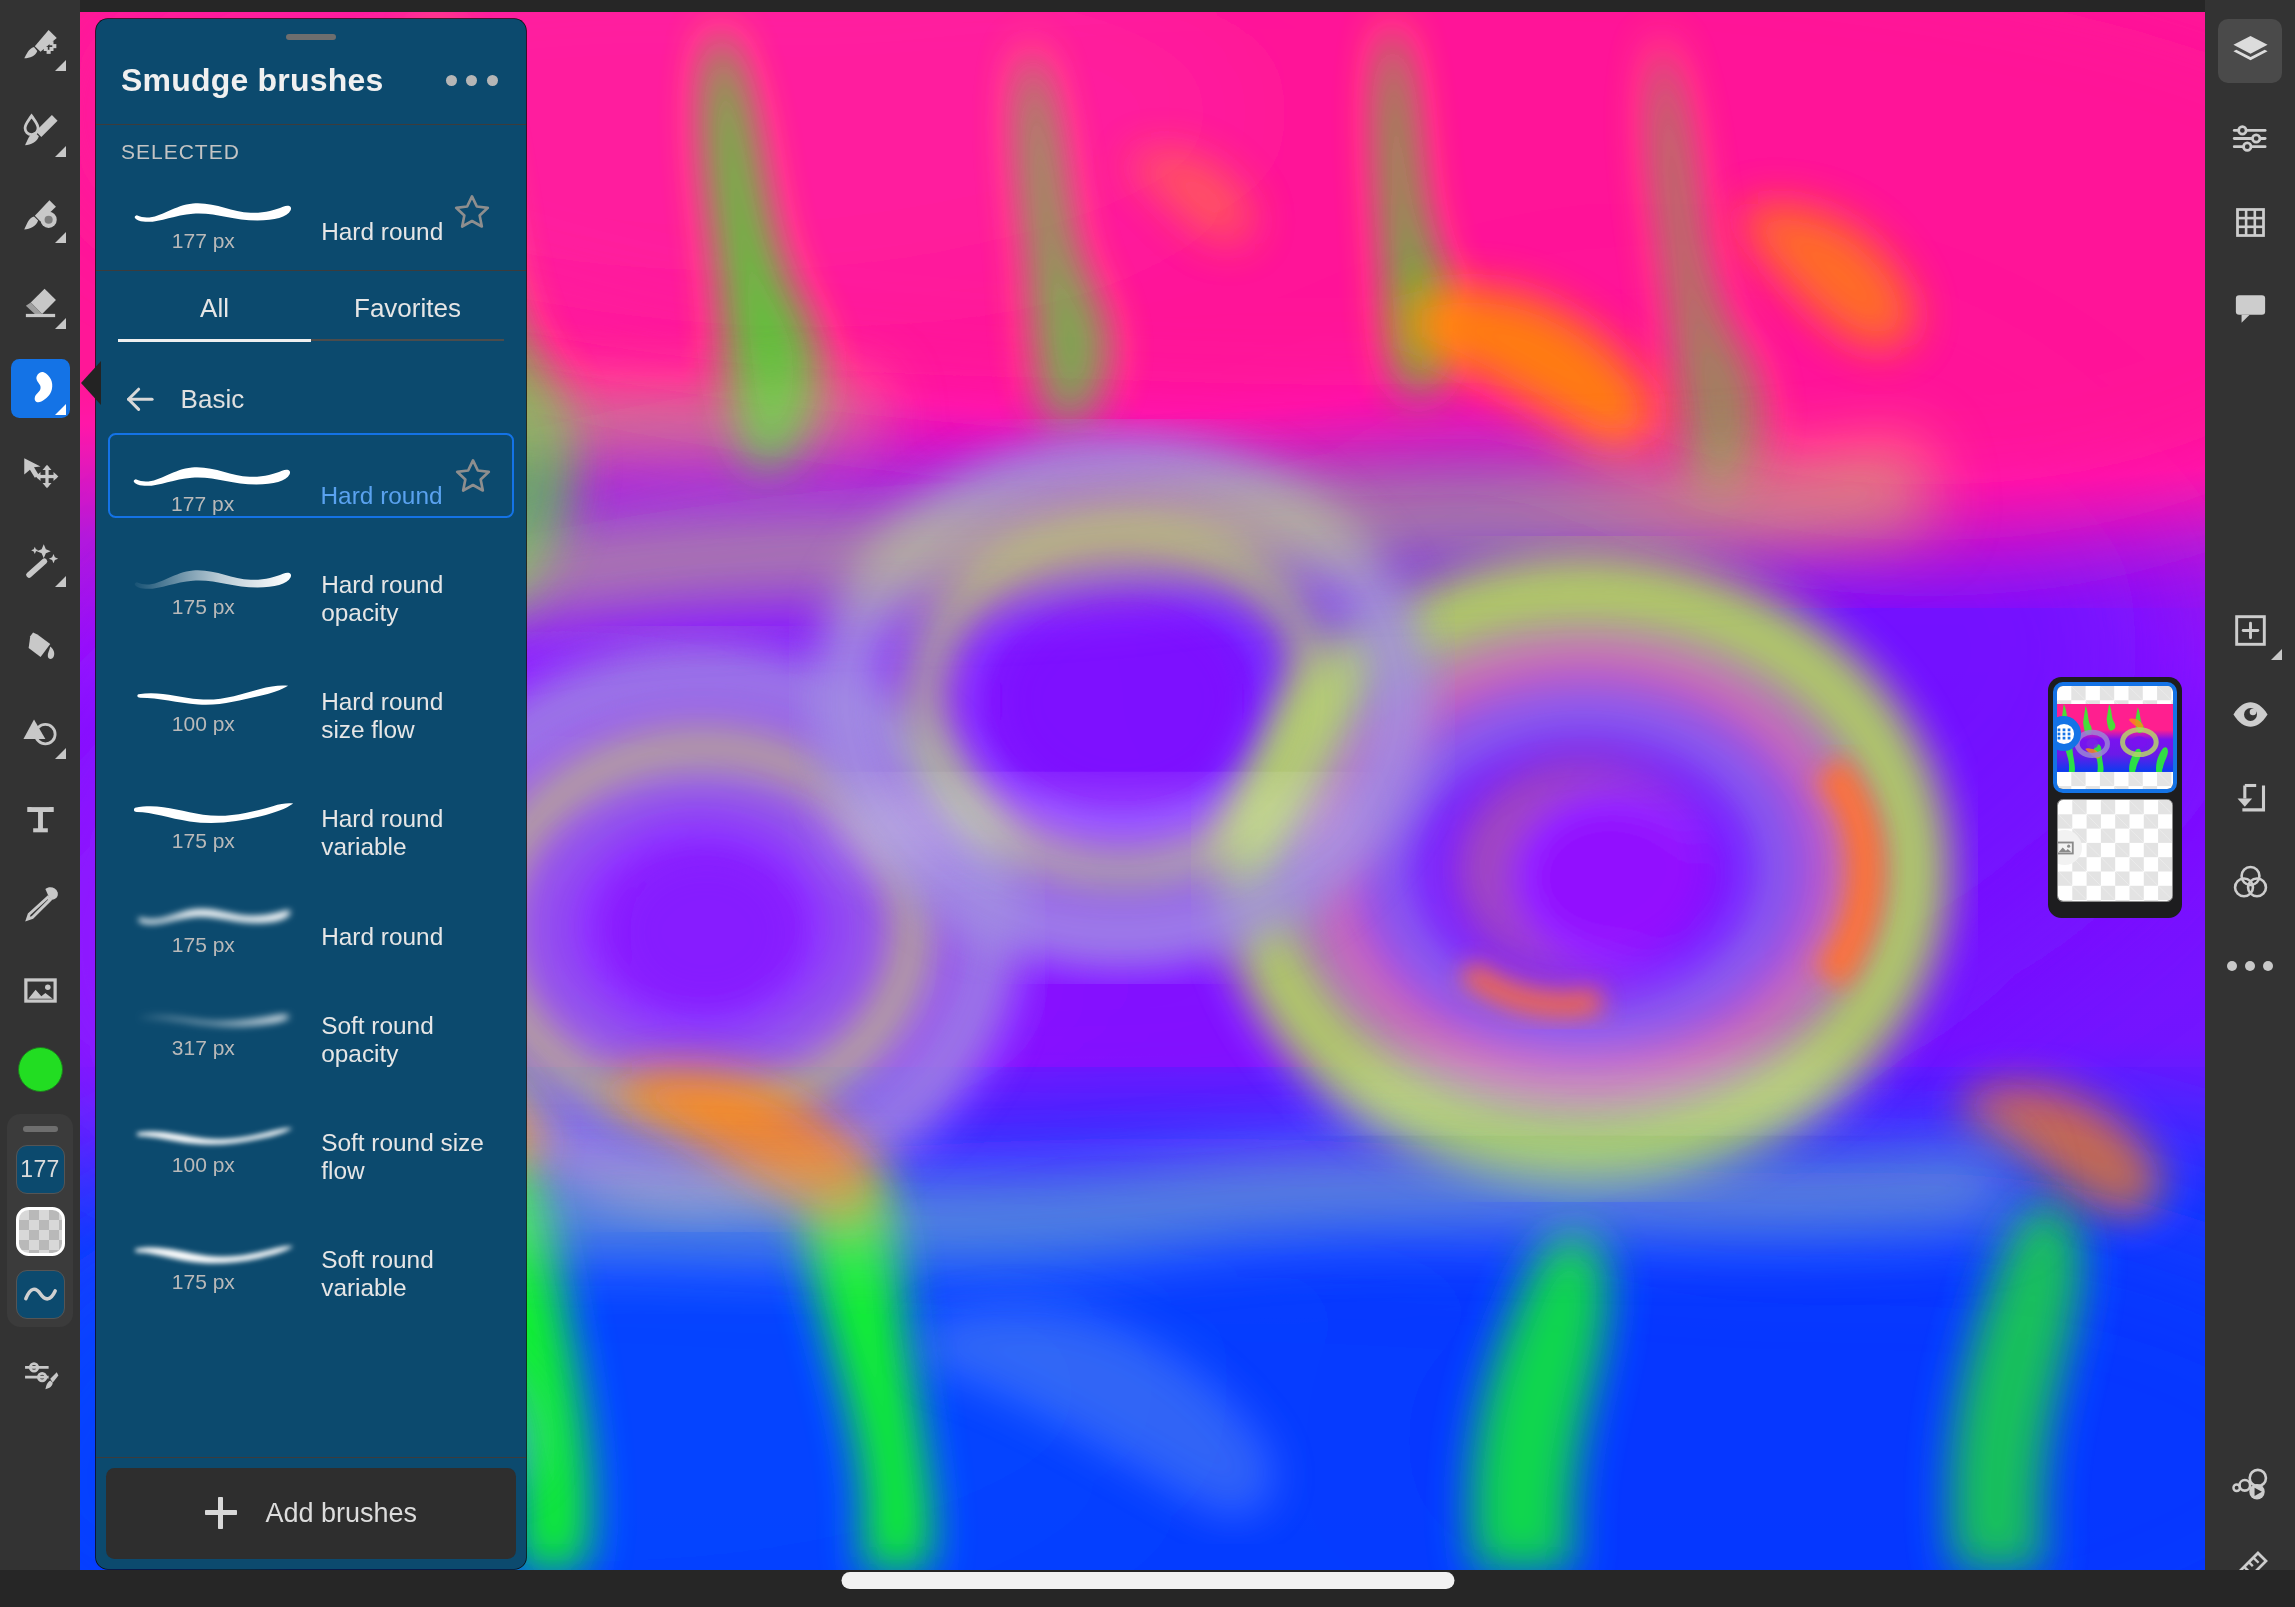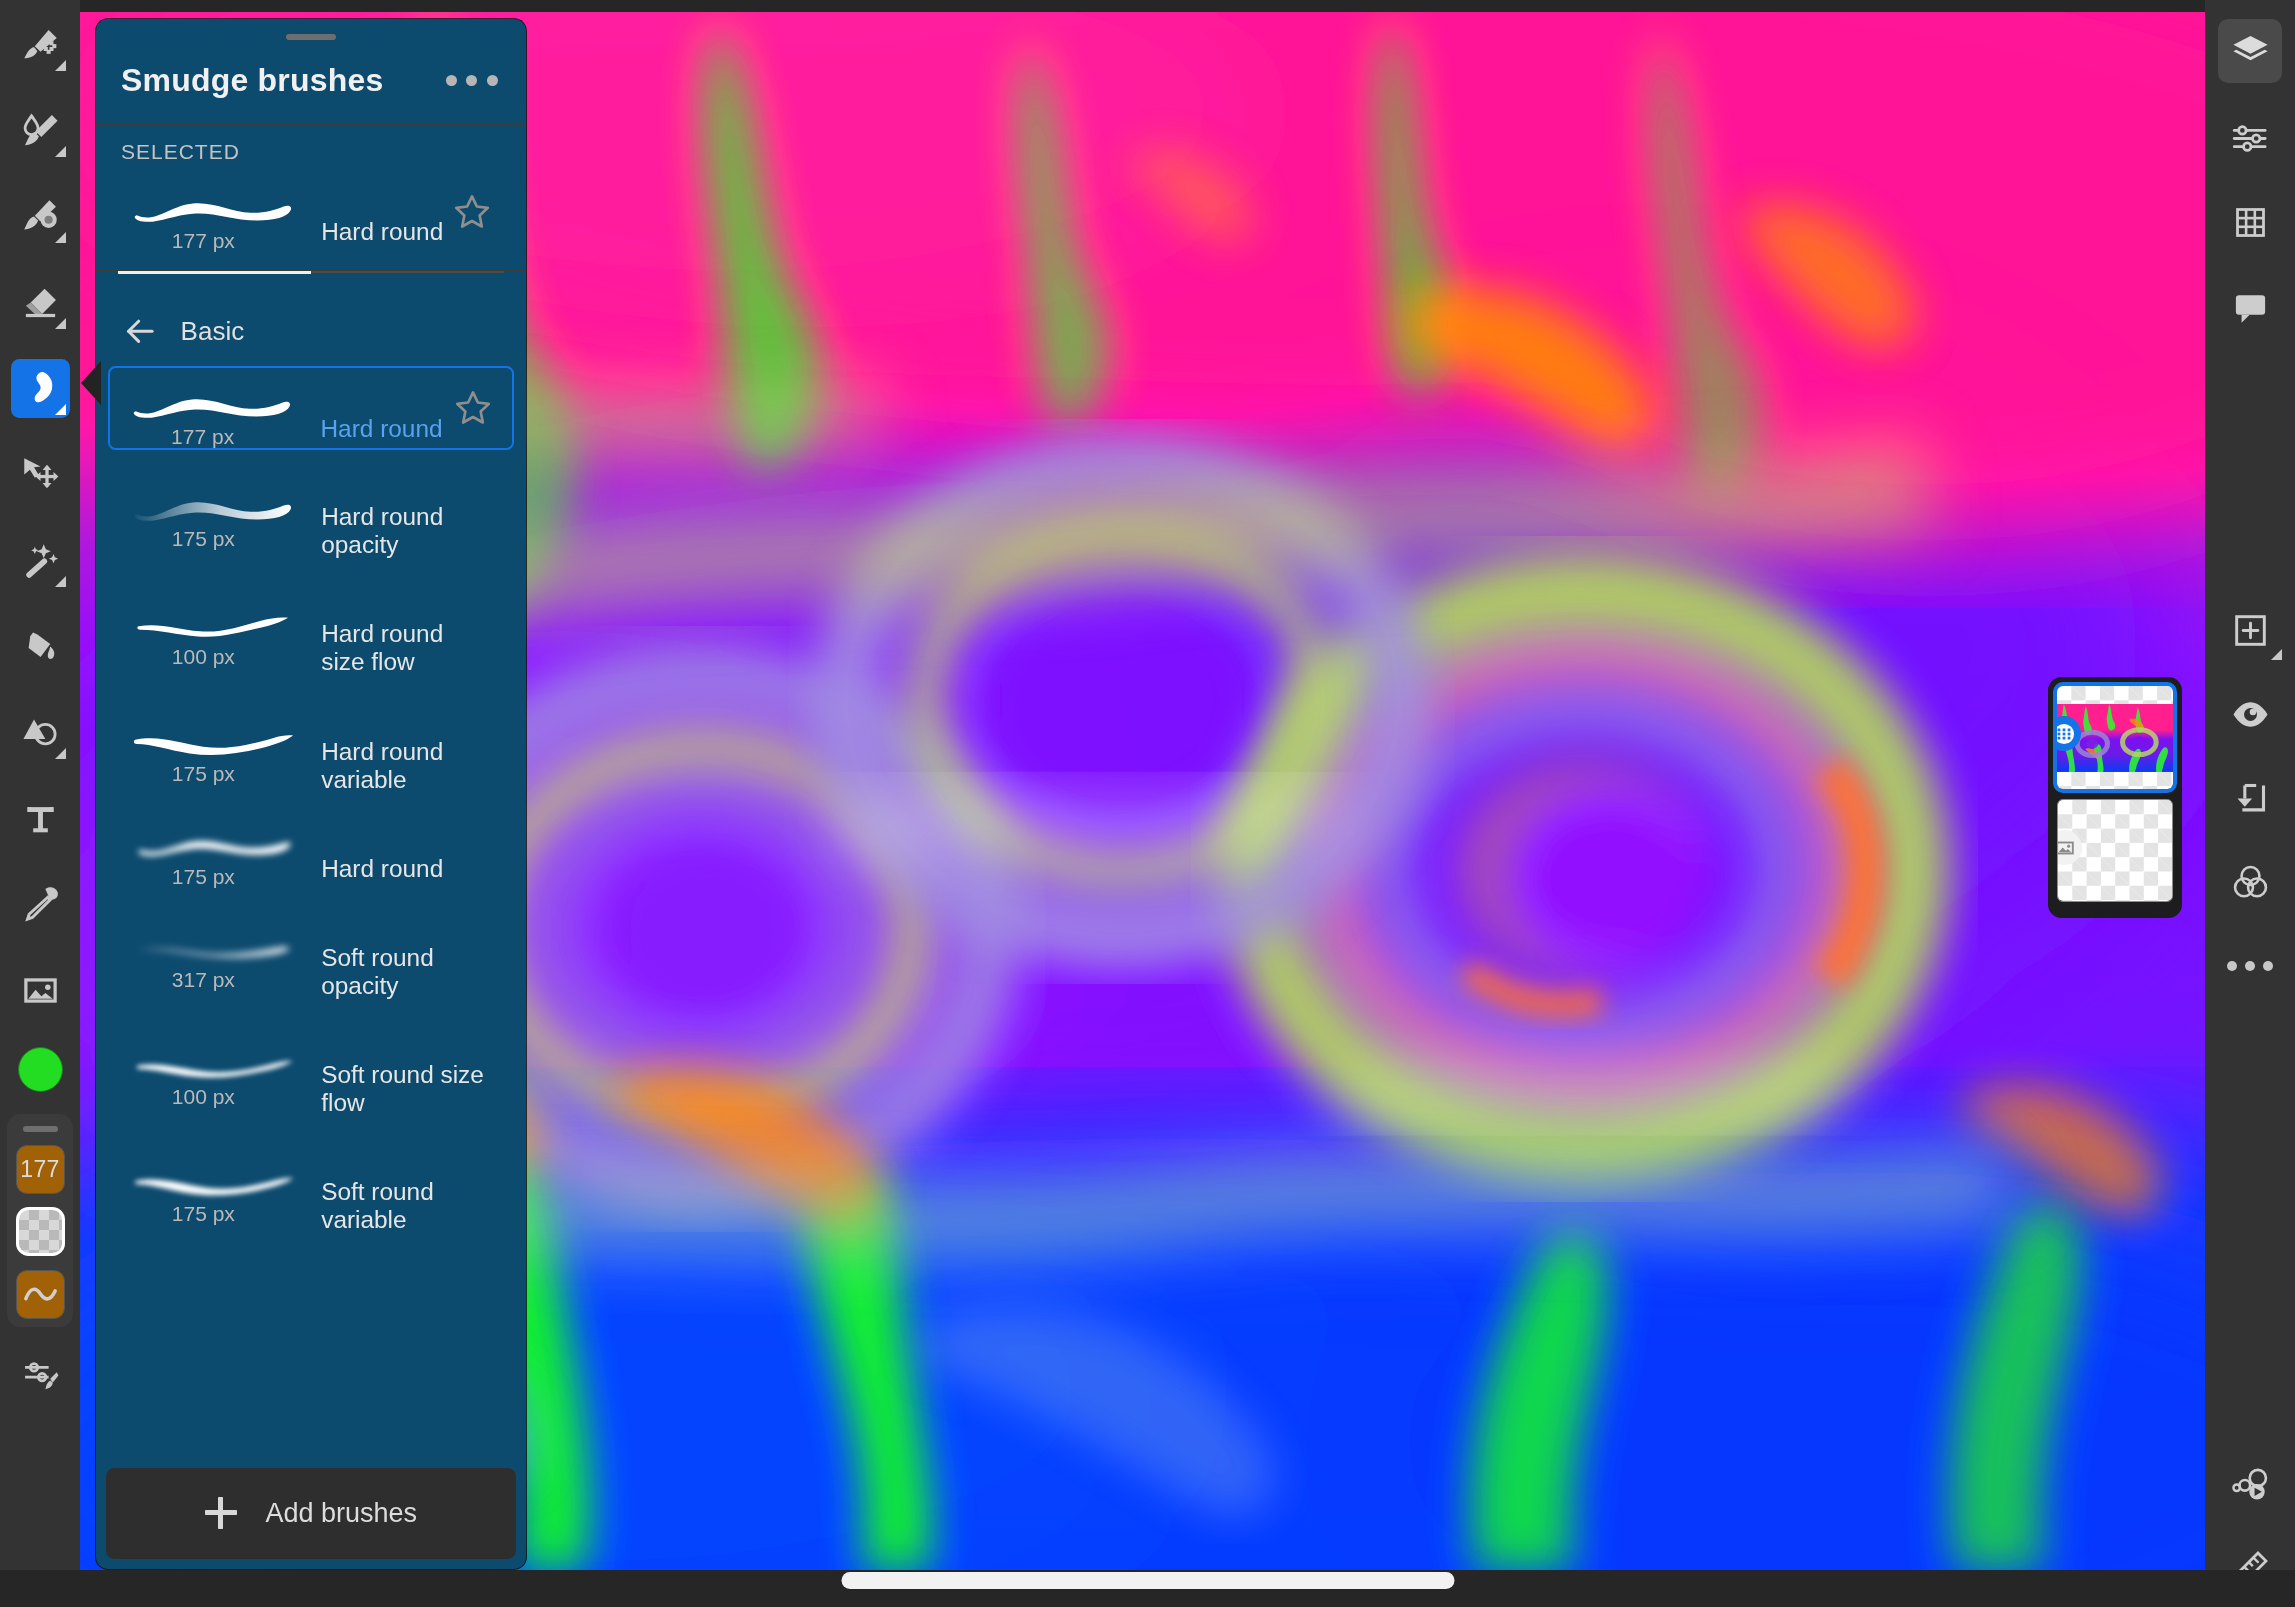--- a/index.html
+++ b/index.html
@@ -43,21 +43,21 @@
     border:1.7px solid #1f7a1f; margin-bottom:22px; flex:0 0 auto;
   }
 
   #size-group {
     width:66px; background:#3b3b3b; border-radius:13.4px;
     padding:11.8px 0 8.4px 0; display:flex; flex-direction:column;
     align-items:center; gap:13.4px; flex:0 0 auto;
   }
   #size-group .grip { width:35px;height:5.9px;border-radius:3.4px;background:#6e6e6e; }
   .sq {
-    width:49px;height:49px;border-radius:11px;background:#a16207;
+    width:49px;height:49px;border-radius:11px;background:#0c4a6e;
     border:0.8px solid #555; display:flex;align-items:center;justify-content:center;
     color:#dcdcdc; font-size:23px; letter-spacing:0.4px;
   }
   .sq.checker {
     background:
       linear-gradient(45deg,#b9b9b9 25%,transparent 25%,transparent 75%,#b9b9b9 75%),
       linear-gradient(45deg,#b9b9b9 25%,#d8d8d8 25%,#d8d8d8 75%,#b9b9b9 75%);
     background-size:20px 20px; background-position:0 0,10px 10px;
     border:3.4px solid #ffffff; border-radius:12.6px;
   }
@@ -673,20 +673,24 @@
         </div>
         <div class="brush-name">Hard round</div>
         <svg class="star" viewBox="0 0 24 24">
           <path d="M12 2.6 l2.9 6.1 6.6 .8 -4.9 4.6 1.3 6.6 -5.9 -3.3 -5.9 3.3 1.3 -6.6 -4.9 -4.6 6.6 -.8 Z" fill="none" stroke="#8e8e8e" stroke-width="1.6" stroke-linejoin="round"></path>
         </svg>
       </div>
     </div>
 
     <div class="divider"></div>
 
+    <div id="tabs">
+      <div class="tab">All</div>
+      <div class="tab">Favorites</div>
+    </div>
     <div id="tabs-underline">
       <div class="on"></div>
       <div></div>
     </div>
 
     <div id="breadcrumb">
       <svg viewBox="0 0 40 34">
         <path d="M16 5 L4 17 L16 29" fill="none" stroke="#d8d8d8" stroke-width="3.6" stroke-linecap="round" stroke-linejoin="round"></path>
         <line x1="4" y1="17" x2="32" y2="17" stroke="#d8d8d8" stroke-width="3.6" stroke-linecap="round"></line>
       </svg>

